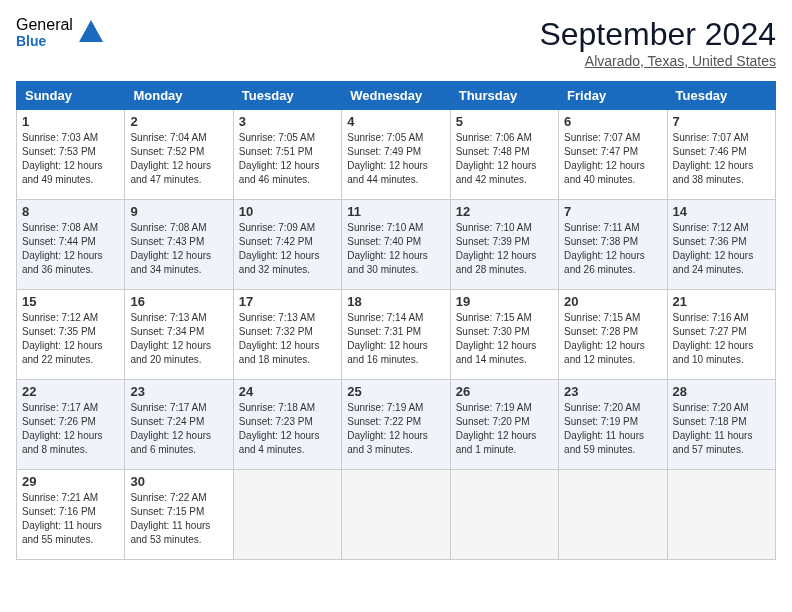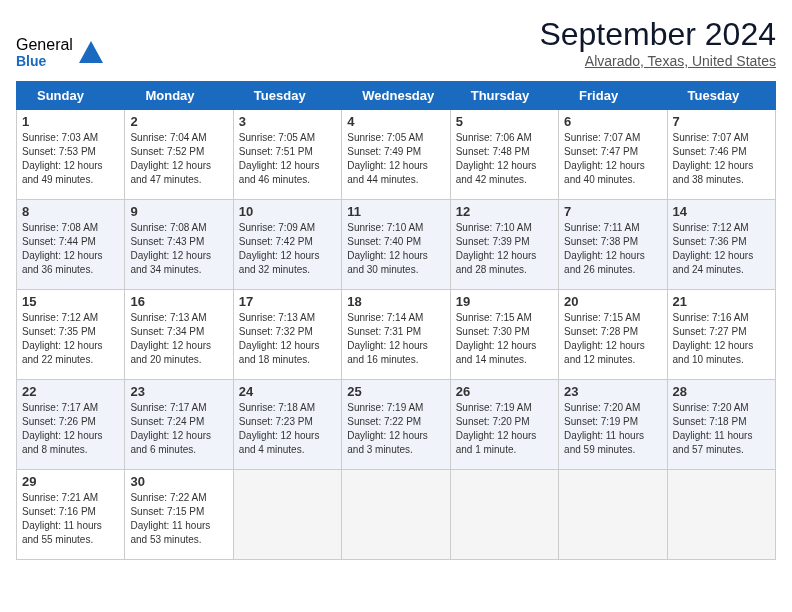--- a/index.html
+++ b/index.html
@@ -6,21 +6,21 @@
     body {
       font-family: Arial, sans-serif;
       background: #fff;
       width: 792px;
       min-height: 612px;
       padding: 16px;
     }
     .header-section {
       display: flex;
       justify-content: space-between;
-      align-items: flex-end;
+      align-items: flex-start;
       margin-bottom: 12px;
     }
     .logo {
       display: flex;
       align-items: center;
     }
     .logo-text {
       display: flex;
       flex-direction: column;
       line-height: 1.1;
@@ -51,21 +51,21 @@
     table {
       width: 100%;
       border-collapse: collapse;
       table-layout: fixed;
     }
     th {
       background: #1a6abf;
       color: #fff;
       font-size: 13px;
       font-weight: bold;
-      padding: 6px 20px;
+      padding: 6px 8px;
       text-align: left;
       border: 1px solid #1a6abf;
     }
     td {
       border: 1px solid #ccc;
       vertical-align: top;
       padding: 4px 5px;
       font-size: 10.5px;
       color: #333;
       height: 90px;

